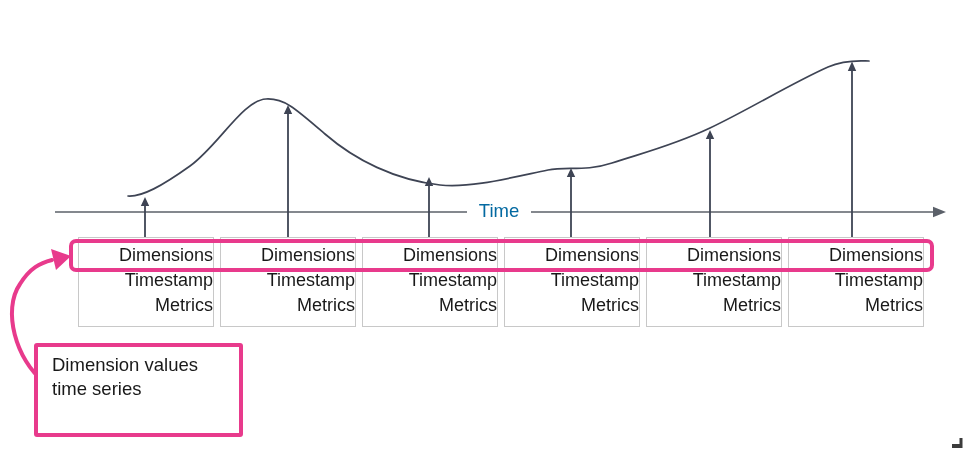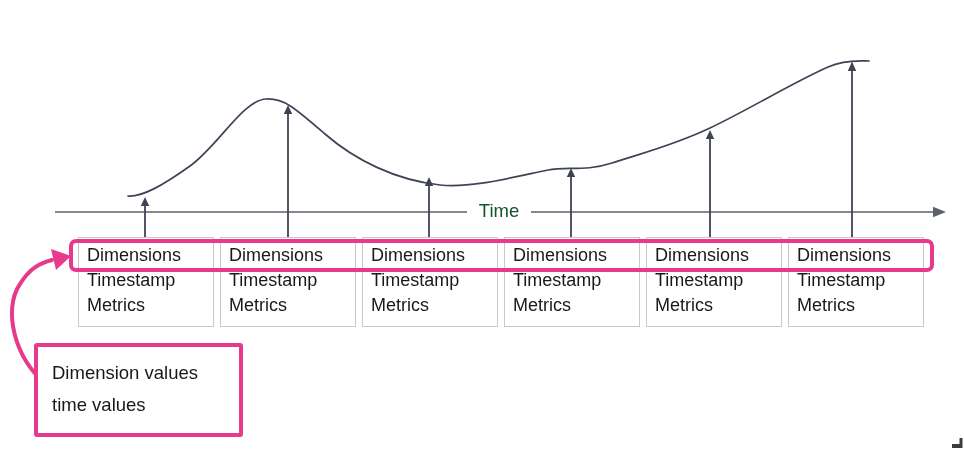--- a/index.html
+++ b/index.html
@@ -8,43 +8,43 @@
     width:964px;height:450px;
     background:#ffffff;
     font-family:"Liberation Sans", sans-serif;
     color:#1c1c1c;
     overflow:hidden;
   }
   #diagram-svg{position:absolute;left:0;top:0;z-index:1;}
   .time-label{
     position:absolute;left:467px;top:198px;width:64px;height:26px;
     line-height:26px;text-align:center;background:#ffffff;
-    font-size:18.5px;color:#14532d;z-index:2;
+    font-size:18.5px;color:#0369a1;z-index:2;
   }
   .record-box{
     position:absolute;top:237px;width:136px;height:90px;
     background:#ffffff;border:1px solid #c8c8c8;
     box-sizing:border-box;z-index:2;
     padding:5px 0 0 8px;
   }
   .rec-line{
-    font-size:18px;line-height:25px;white-space:nowrap;color:#191919;
+    font-size:18px;line-height:25px;white-space:nowrap;color:#191919;text-align:right;
   }
   .pink-rect{
     position:absolute;left:69px;top:239px;width:865px;height:33px;
     border:4px solid #e83a8c;border-radius:7px;
     box-sizing:border-box;z-index:3;background:transparent;
   }
   .annotation-box{
     position:absolute;left:34px;top:343px;width:209px;height:94px;
     background:#ffffff;border:4px solid #e83a8c;border-radius:3px;
     box-sizing:border-box;z-index:2;
     padding:6px 0 0 14px;
   }
-  .ann-line{font-size:18.5px;line-height:23.5px;white-space:nowrap;color:#191919;margin-top:8px;}
+  .ann-line{font-size:18.5px;line-height:23.5px;white-space:nowrap;color:#191919;}
 </style>
 </head>
 <body>
 
 <div id="canvas">
 
   <svg id="diagram-svg" width="964" height="450" viewBox="0 0 964 450">
 
     <g>
       <line x1="55" y1="212" x2="933" y2="212" stroke="#5b6069" stroke-width="1.6"></line>
@@ -127,16 +127,16 @@
   <div class="record-box" style="left:788px">
     <div class="rec-line">Dimensions</div>
     <div class="rec-line">Timestamp</div>
     <div class="rec-line">Metrics</div>
   </div>
 
   <div class="pink-rect"></div>
 
   <div class="annotation-box">
     <div class="ann-line">Dimension values</div>
-    <div class="ann-line">time values</div>
+    <div class="ann-line">time series</div>
   </div>
 
 </div>
 
 </body></html>

